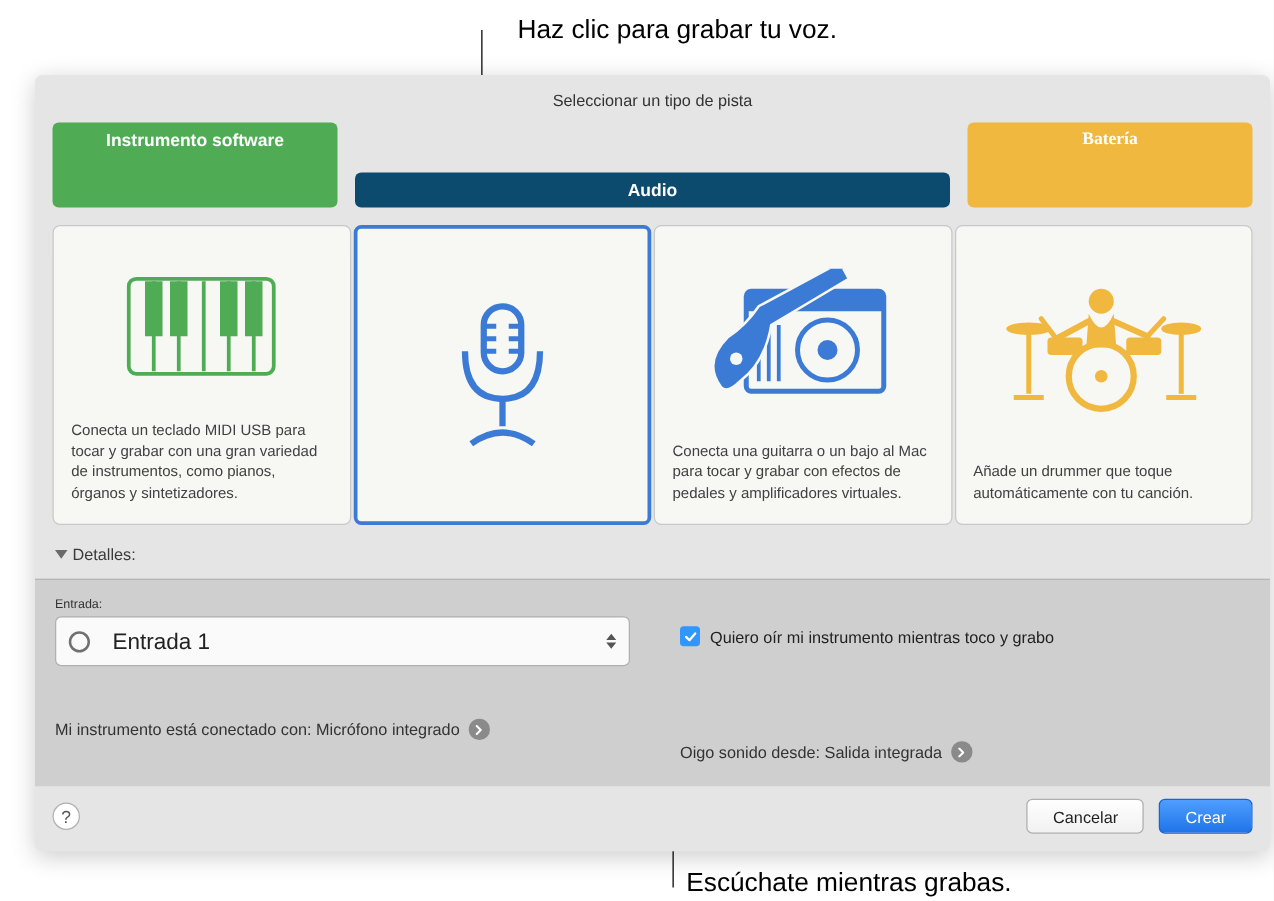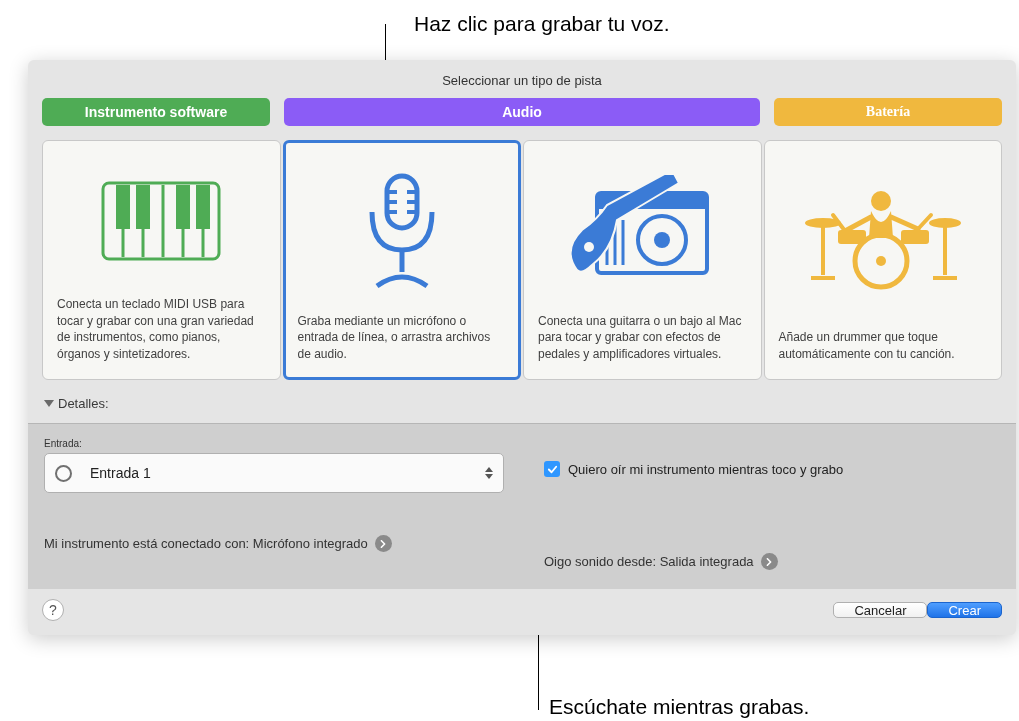--- a/index.html
+++ b/index.html
@@ -65,21 +65,21 @@
     flex: 1;
     text-align: center;
     font-size: 14px;
     font-weight: 600;
     color: #fff;
     padding: 6px 0;
     border-radius: 5px;
     cursor: pointer;
   }
   .tab.green { background: #4fac55; flex: 0 0 228px; }
-  .tab.blue { background: #8b5cf6; flex: 1; }
+  .tab.blue { background: #0c4a6e; flex: 1; margin-top: 40px; }
   .tab.yellow { background: #f0b83e; flex: 0 0 228px; font-family: Liberation Serif, serif; }
   .cards {
     display: flex;
     gap: 2px;
     padding: 14px;
   }
   .card {
     flex: 1;
     background: #f7f7f4;
     border: 1px solid #c8c8c8;
@@ -150,21 +150,21 @@
     padding: 0 10px;
     cursor: pointer;
     position: relative;
   }
   .select-circle {
     width: 17px; height: 17px;
     border: 2px solid #707070;
     border-radius: 50%;
     margin-right: 18px;
   }
-  .select-text { font-size: 14px; color: #222; }
+  .select-text { font-size: 18px; color: #222; }
   .select-chevrons {
     position: absolute;
     right: 10px;
     display: flex;
     flex-direction: column;
     gap: 2px;
   }
   .chev-up, .chev-down {
     width: 0; height: 0;
     border-left: 4px solid transparent;
@@ -223,28 +223,29 @@
     background: #fff;
     display: flex;
     align-items: center;
     justify-content: center;
     font-size: 14px;
     color: #555;
     cursor: pointer;
   }
   .footer-spacer { flex: 1; }
   .btn {
-    height: 16px;
+    height: 28px;
     padding: 0 20px;
     border-radius: 5px;
     font-size: 13px;
     cursor: pointer;
     border: 1px solid #b0b0b0;
     background: linear-gradient(#fff,#f1f1f1);
     color: #222;
+    margin-left: 12px;
     display: flex;
     align-items: center;
   }
   .btn.primary {
     background: linear-gradient(#4f9eff,#1f73e8);
     border: 1px solid #1b64cd;
     color: #fff;
   }
 </style>
 </head>
@@ -294,21 +295,20 @@
           <line x1="30" y1="32" x2="40" y2="32" stroke="#3b7bd6" stroke-width="4"></line>
           <line x1="30" y1="42" x2="40" y2="42" stroke="#3b7bd6" stroke-width="4"></line>
           <line x1="50" y1="22" x2="60" y2="22" stroke="#3b7bd6" stroke-width="4"></line>
           <line x1="50" y1="32" x2="60" y2="32" stroke="#3b7bd6" stroke-width="4"></line>
           <line x1="50" y1="42" x2="60" y2="42" stroke="#3b7bd6" stroke-width="4"></line>
           <path d="M 15 42 Q 15 80 45 80 Q 75 80 75 42" fill="none" stroke="#3b7bd6" stroke-width="5"></path>
           <line x1="45" y1="80" x2="45" y2="102" stroke="#3b7bd6" stroke-width="5"></line>
           <path d="M 20 116 Q 45 98 70 116" fill="none" stroke="#3b7bd6" stroke-width="5"></path>
         </svg>
       </div>
-      <div class="card-desc">Graba mediante un micrófono o entrada de línea, o arrastra archivos de audio.</div>
     </div>
 
     <div class="card">
       <div class="card-icon">
         <svg width="150" height="110" viewBox="0 0 150 110">
           <rect x="30" y="18" width="110" height="80" rx="4" fill="none" stroke="#3b7bd6" stroke-width="4"></rect>
           <rect x="30" y="18" width="110" height="16" fill="#3b7bd6"></rect>
           <circle cx="95" cy="65" r="24" fill="none" stroke="#3b7bd6" stroke-width="4"></circle>
           <circle cx="95" cy="65" r="8" fill="#3b7bd6"></circle>
           <line x1="40" y1="45" x2="40" y2="90" stroke="#3b7bd6" stroke-width="3"></line>

